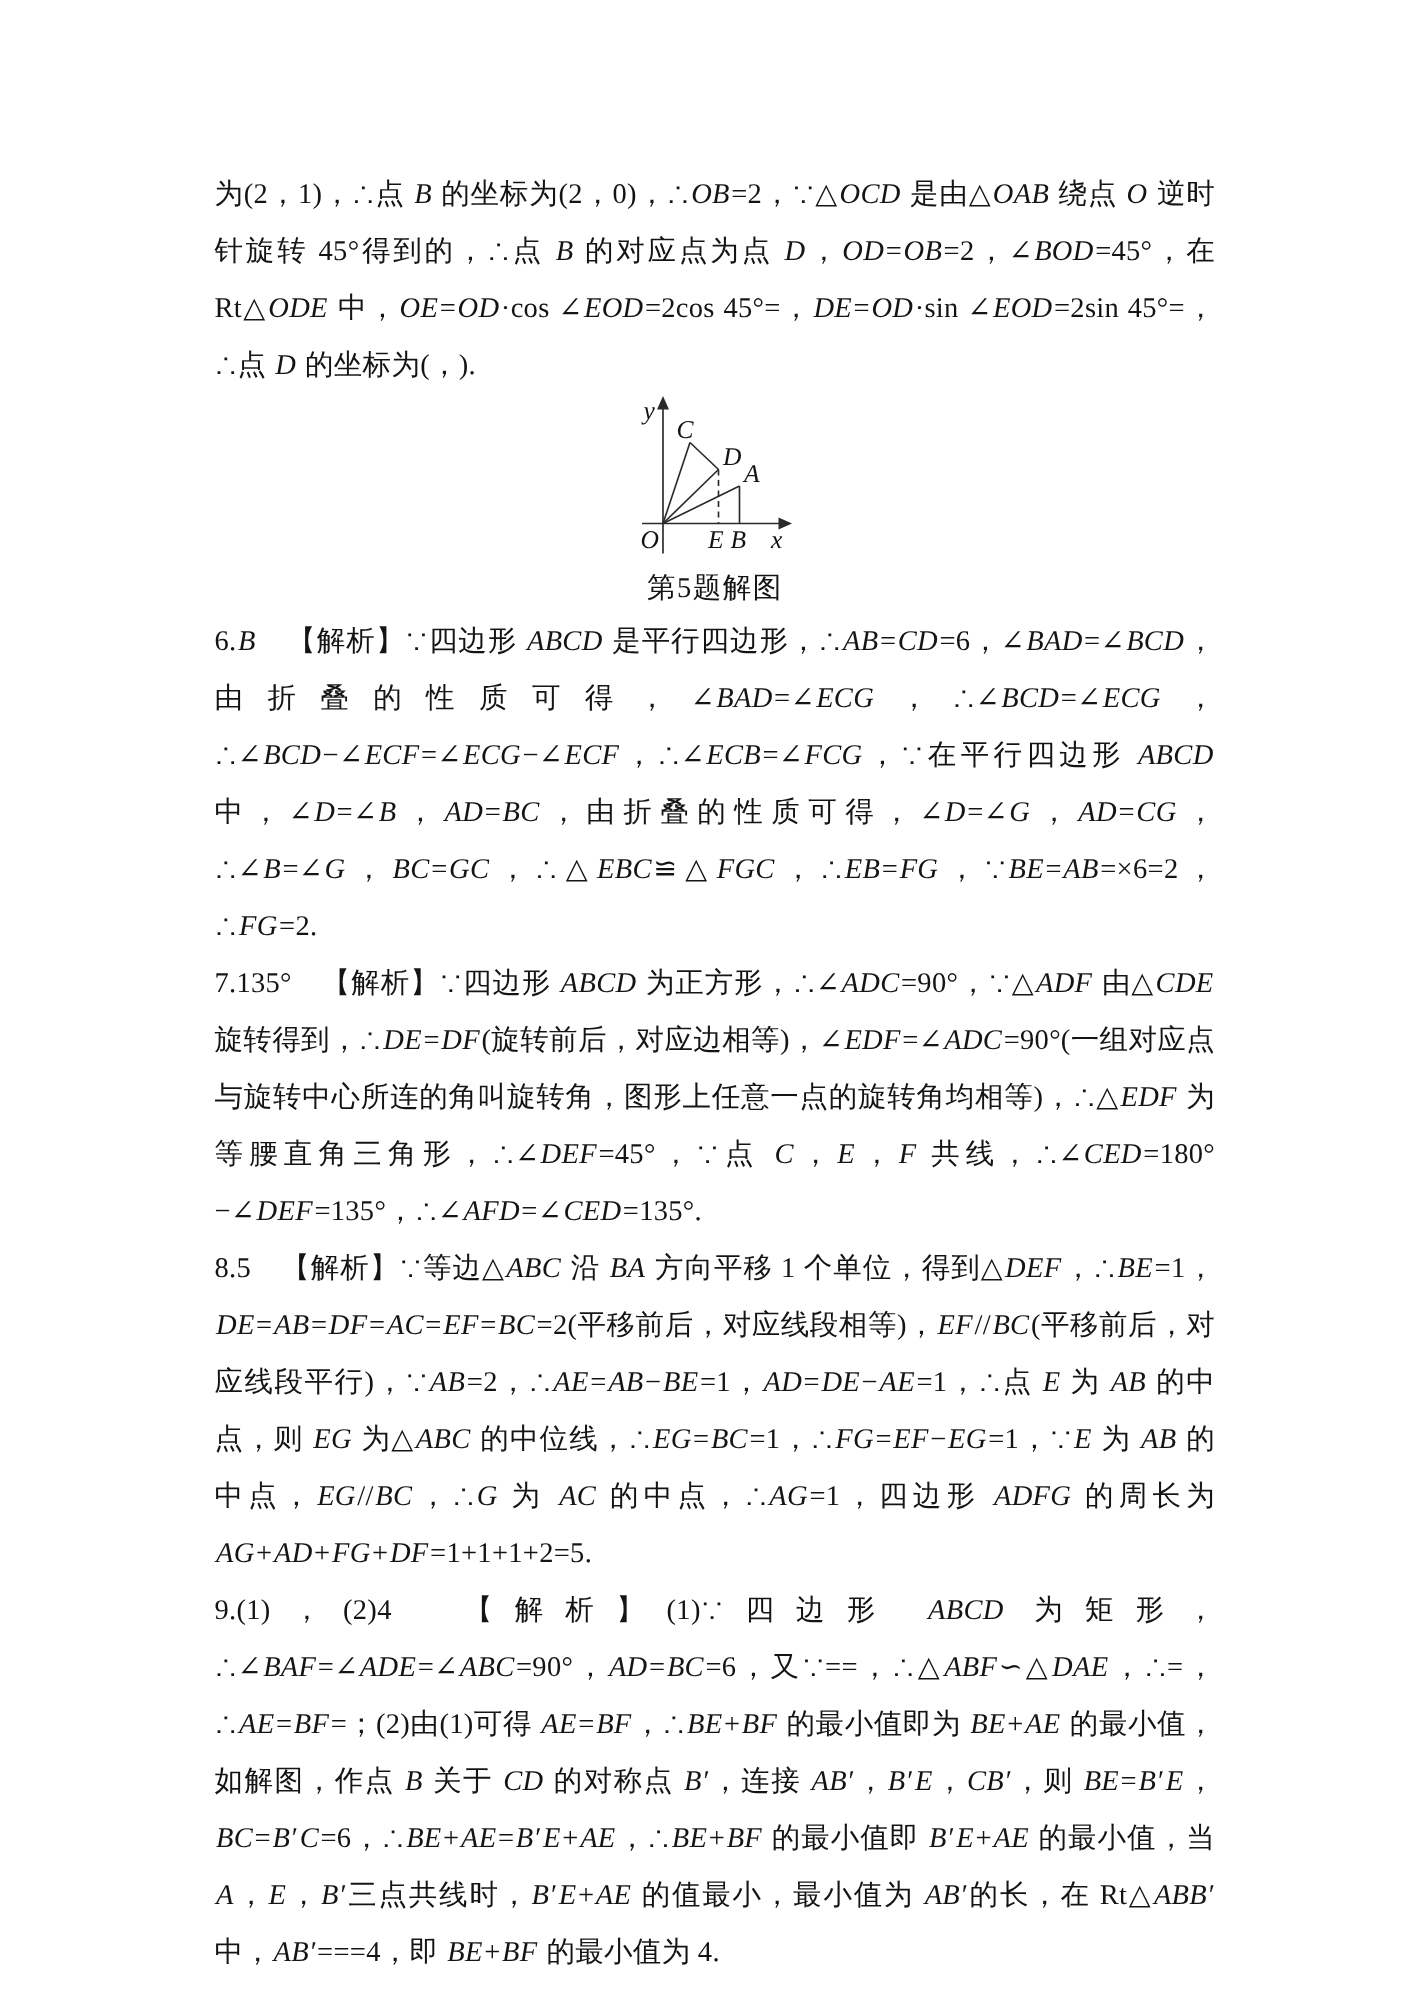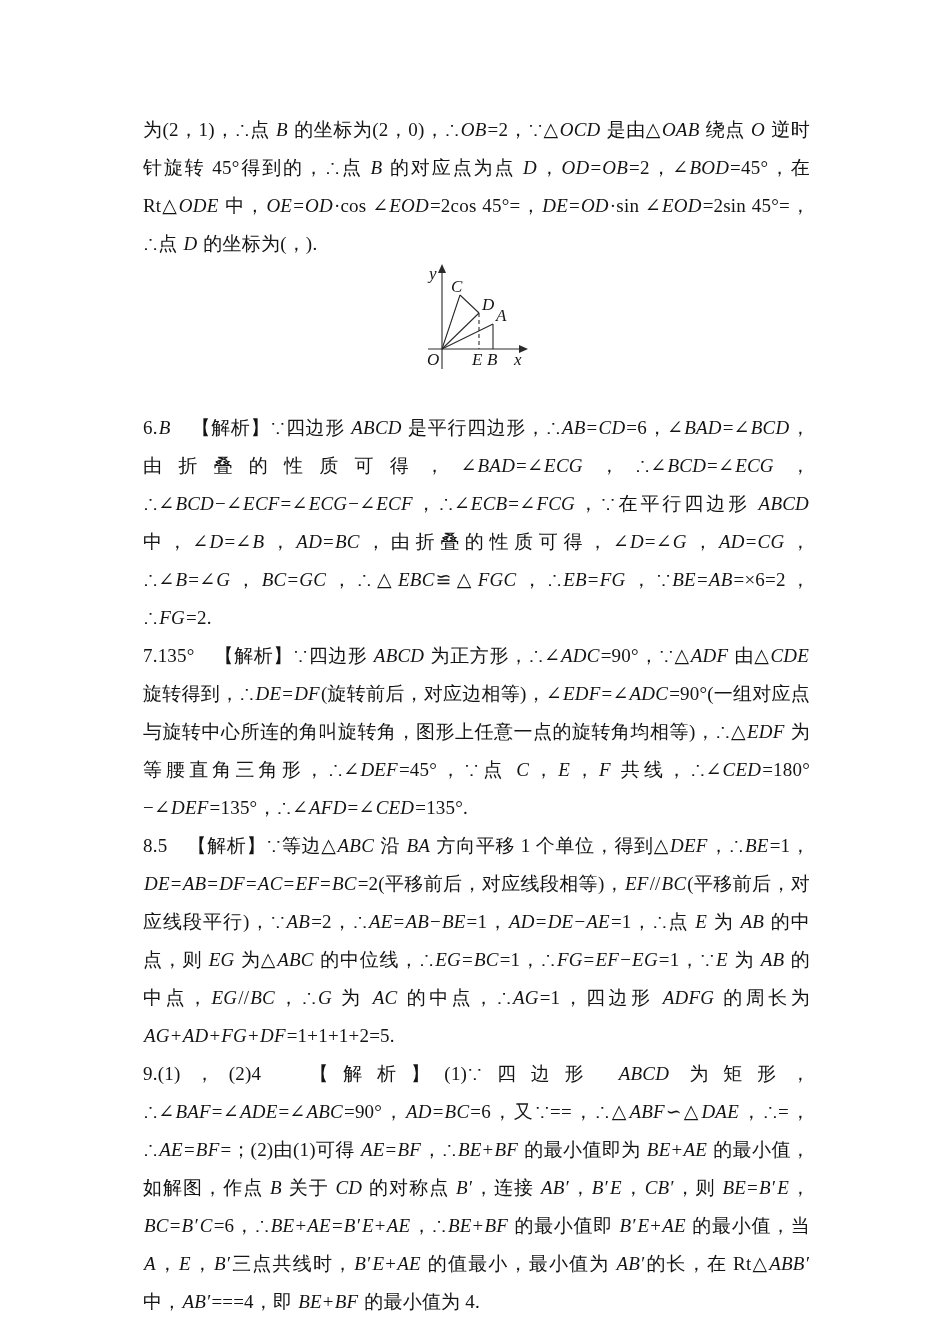--- a/index.html
+++ b/index.html
@@ -99,20 +99,21 @@
 
         <text class="fig-label" x="22" y="16">y</text>
         <text class="fig-label" x="107" y="102">x</text>
         <text class="fig-label" x="20" y="102">O</text>
         <text class="fig-label" x="44" y="29">C</text>
         <text class="fig-label" x="75" y="47">D</text>
         <text class="fig-label" x="89" y="58">A</text>
         <text class="fig-label" x="65" y="102">E</text>
         <text class="fig-label" x="80" y="102">B</text>
       </svg>
+      <div class="fig-caption">第5题解图</div>
     </div>
 
     <p class="para">6.<i>B</i>　【解析】∵四边形 <i>ABCD</i> 是平行四边形，∴<i>AB</i>=<i>CD</i>=6，∠<i>BAD</i>=∠<i>BCD</i>，由折叠的性质可得，∠<i>BAD</i>=∠<i>ECG</i>，∴∠<i>BCD</i>=∠<i>ECG</i>，∴∠<i>BCD</i>−∠<i>ECF</i>=∠<i>ECG</i>−∠<i>ECF</i>，∴∠<i>ECB</i>=∠<i>FCG</i>，∵在平行四边形 <i>ABCD</i> 中，∠<i>D</i>=∠<i>B</i>，<i>AD</i>=<i>BC</i>，由折叠的性质可得，∠<i>D</i>=∠<i>G</i>，<i>AD</i>=<i>CG</i>，∴∠<i>B</i>=∠<i>G</i>，<i>BC</i>=<i>GC</i>，∴△<i>EBC</i>≌△<i>FGC</i>，∴<i>EB</i>=<i>FG</i>，∵<i>BE</i>=<i>AB</i>=×6=2，∴<i>FG</i>=2.</p>
 
     <p class="para">7.135°　【解析】∵四边形 <i>ABCD</i> 为正方形，∴∠<i>ADC</i>=90°，∵△<i>ADF</i> 由△<i>CDE</i> 旋转得到，∴<i>DE</i>=<i>DF</i>(旋转前后，对应边相等)，∠<i>EDF</i>=∠<i>ADC</i>=90°(一组对应点与旋转中心所连的角叫旋转角，图形上任意一点的旋转角均相等)，∴△<i>EDF</i> 为等腰直角三角形，∴∠<i>DEF</i>=45°，∵点 <i>C</i>，<i>E</i>，<i>F</i> 共线，∴∠<i>CED</i>=180°−∠<i>DEF</i>=135°，∴∠<i>AFD</i>=∠<i>CED</i>=135°.</p>
 
     <p class="para">8.5　【解析】∵等边△<i>ABC</i> 沿 <i>BA</i> 方向平移 1 个单位，得到△<i>DEF</i>，∴<i>BE</i>=1，<i>DE</i>=<i>AB</i>=<i>DF</i>=<i>AC</i>=<i>EF</i>=<i>BC</i>=2(平移前后，对应线段相等)，<i>EF</i>//<i>BC</i>(平移前后，对应线段平行)，∵<i>AB</i>=2，∴<i>AE</i>=<i>AB</i>−<i>BE</i>=1，<i>AD</i>=<i>DE</i>−<i>AE</i>=1，∴点 <i>E</i> 为 <i>AB</i> 的中点，则 <i>EG</i> 为△<i>ABC</i> 的中位线，∴<i>EG</i>=<i>BC</i>=1，∴<i>FG</i>=<i>EF</i>−<i>EG</i>=1，∵<i>E</i> 为 <i>AB</i> 的中点，<i>EG</i>//<i>BC</i>，∴<i>G</i> 为 <i>AC</i> 的中点，∴<i>AG</i>=1，四边形 <i>ADFG</i> 的周长为 <i>AG</i>+<i>AD</i>+<i>FG</i>+<i>DF</i>=1+1+1+2=5.</p>
 
     <p class="para">9.(1)，(2)4　【解析】(1)∵四边形 <i>ABCD</i> 为矩形，∴∠<i>BAF</i>=∠<i>ADE</i>=∠<i>ABC</i>=90°，<i>AD</i>=<i>BC</i>=6，又∵==，∴△<i>ABF</i>∽△<i>DAE</i>，∴=，∴<i>AE</i>=<i>BF</i>=；(2)由(1)可得 <i>AE</i>=<i>BF</i>，∴<i>BE</i>+<i>BF</i> 的最小值即为 <i>BE</i>+<i>AE</i> 的最小值，如解图，作点 <i>B</i> 关于 <i>CD</i> 的对称点 <i>B′</i>，连接 <i>AB′</i>，<i>B′</i><i>E</i>，<i>CB′</i>，则 <i>BE</i>=<i>B′</i><i>E</i>，<i>BC</i>=<i>B′</i><i>C</i>=6，∴<i>BE</i>+<i>AE</i>=<i>B′</i><i>E</i>+<i>AE</i>，∴<i>BE</i>+<i>BF</i> 的最小值即 <i>B′</i><i>E</i>+<i>AE</i> 的最小值，当 <i>A</i>，<i>E</i>，<i>B′</i>三点共线时，<i>B′</i><i>E</i>+<i>AE</i> 的值最小，最小值为 <i>AB′</i>的长，在 Rt△<i>ABB′</i>中，<i>AB′</i>===4，即 <i>BE</i>+<i>BF</i> 的最小值为 4.</p>
 

